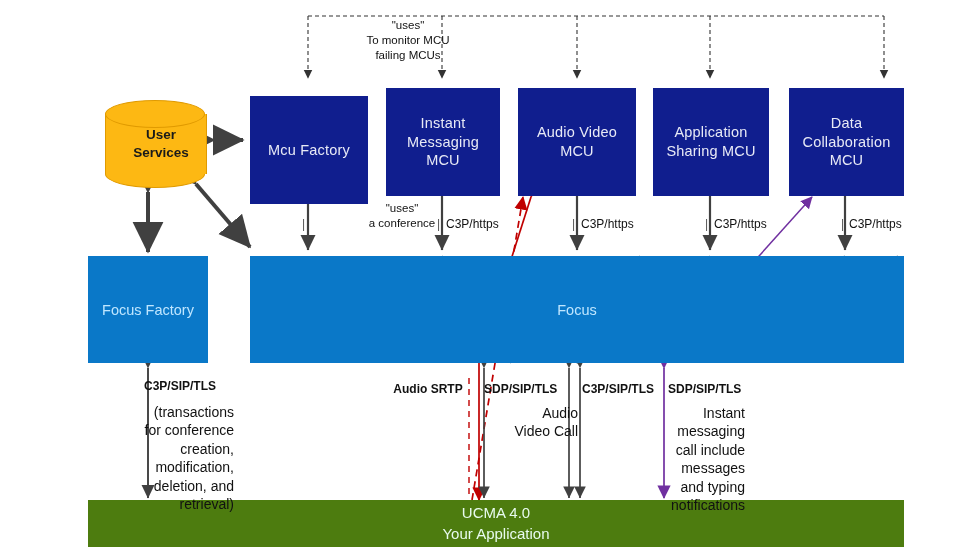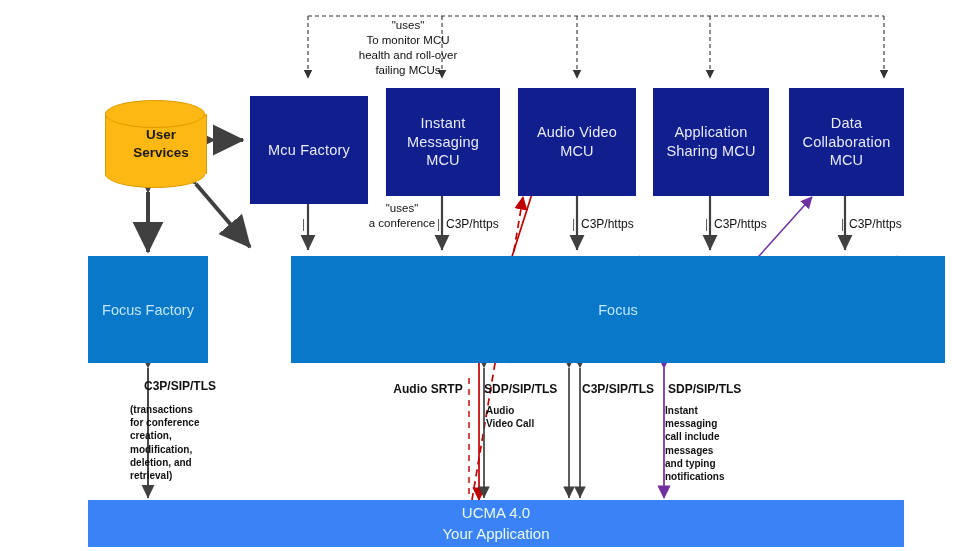--- a/index.html
+++ b/index.html
@@ -3,36 +3,36 @@
 <meta charset="utf-8">
 <style>
   html,body{margin:0;padding:0;background:#ffffff;}
   body{width:979px;height:551px;overflow:hidden;font-family:"Liberation Sans",sans-serif;}
   #stage{position:relative;width:979px;height:551px;background:#fff;}
   svg#wires{position:absolute;left:0;top:0;width:979px;height:551px;}
 
   .box{position:absolute;box-sizing:border-box;display:flex;align-items:center;justify-content:center;text-align:center;}
   .mcu{background:#101E8E;color:#E8EAF6;font-size:14.5px;line-height:1.28;letter-spacing:.2px;}
   .focusbox{background:#0A78C8;color:#BFE6FF;font-size:14.5px;}
-  .greenbox{background:#3b82f6;color:#E8FBEF;font-size:15px;line-height:1.35;}
+  .greenbox{background:#4d7c0f;color:#E8FBEF;font-size:15px;line-height:1.35;}
 
   .cyl{position:absolute;}
   .cyl .body{position:absolute;left:0;top:14px;width:100%;height:calc(100% - 28px);
       background:#FDB813;border-left:1.5px solid #E09A00;border-right:1.5px solid #E09A00;}
   .cyl .top{position:absolute;left:0;top:0;width:100%;height:28px;border-radius:50%/50%;
       background:#FDB813;border:1.5px solid #E09A00;box-sizing:border-box;}
   .cyl .bot{position:absolute;left:0;bottom:0;width:100%;height:28px;border-radius:50%/50%;
       background:#FDB813;border:1.5px solid #E09A00;box-sizing:border-box;}
   .cyl .lbl{position:absolute;left:0;right:0;top:50%;transform:translateY(-50%);
       text-align:center;color:#1A1A1A;font-weight:bold;font-size:13.5px;line-height:1.3;z-index:4;padding-left:12px;}
 
   .note{position:absolute;text-align:center;color:#111;font-size:11.5px;line-height:1.3;}
   .proto{position:absolute;color:#111;font-size:12px;white-space:nowrap;}
   .protoB{position:absolute;color:#111;font-size:12px;font-weight:bold;white-space:nowrap;text-align:center;}
-  .desc{position:absolute;color:#111;font-size:10px;font-weight:bold;line-height:1.32;text-align:left;}
+  .desc{position:absolute;color:#111;font-size:14px;font-weight:normal;line-height:1.32;text-align:right;}
 </style>
 </head>
 <body>
 
 <div id="stage">
 
   <svg id="wires" viewBox="0 0 979 551">
     <defs>
       <marker id="ar-gray" markerWidth="9" markerHeight="9" refX="7.6" refY="4.5" orient="auto">
         <path d="M0,0.6 L8,4.5 L0,8.4 z" fill="#404040"></path>
@@ -159,35 +159,34 @@
       <span>Data</span><br>
       <span>Collaboration</span><br>
       <span>MCU</span>
     </div>
   </div>
 
   <div class="box focusbox" style="left:88px;top:256px;width:120px;height:107px;">
     <span>Focus Factory</span>
   </div>
 
-  <div class="box focusbox" style="left:250px;top:256px;width:654px;height:107px;margin-left:41px;">
+  <div class="box focusbox" style="left:250px;top:256px;width:654px;height:107px;">
     <span style="position:relative;z-index:3;">Focus</span>
   </div>
 
   <div class="box greenbox" style="left:88px;top:500px;width:816px;height:47px;">
     <div>
       <span>UCMA 4.0</span><br>
       <span>Your Application</span>
     </div>
   </div>
 
   <div class="note" style="left:318px;top:18px;width:180px;">
     <div>"uses"</div>
     <div>To monitor MCU</div>
-    <div>health and roll-over</div>
     <div>failing MCUs</div>
   </div>
 
   <div class="note" style="left:312px;top:201px;width:180px;">
     <div>"uses"</div>
     <div>a conference</div>
   </div>
 
   <div class="proto" style="left:446px;top:217px;">C3P/https</div>
   <div class="proto" style="left:581px;top:217px;">C3P/https</div>

